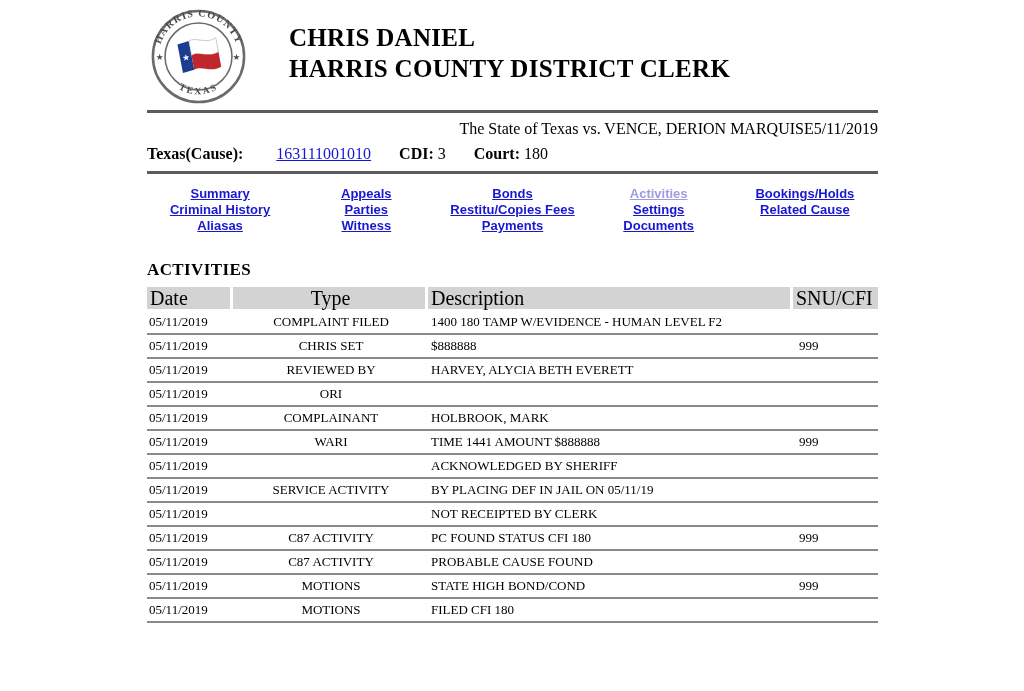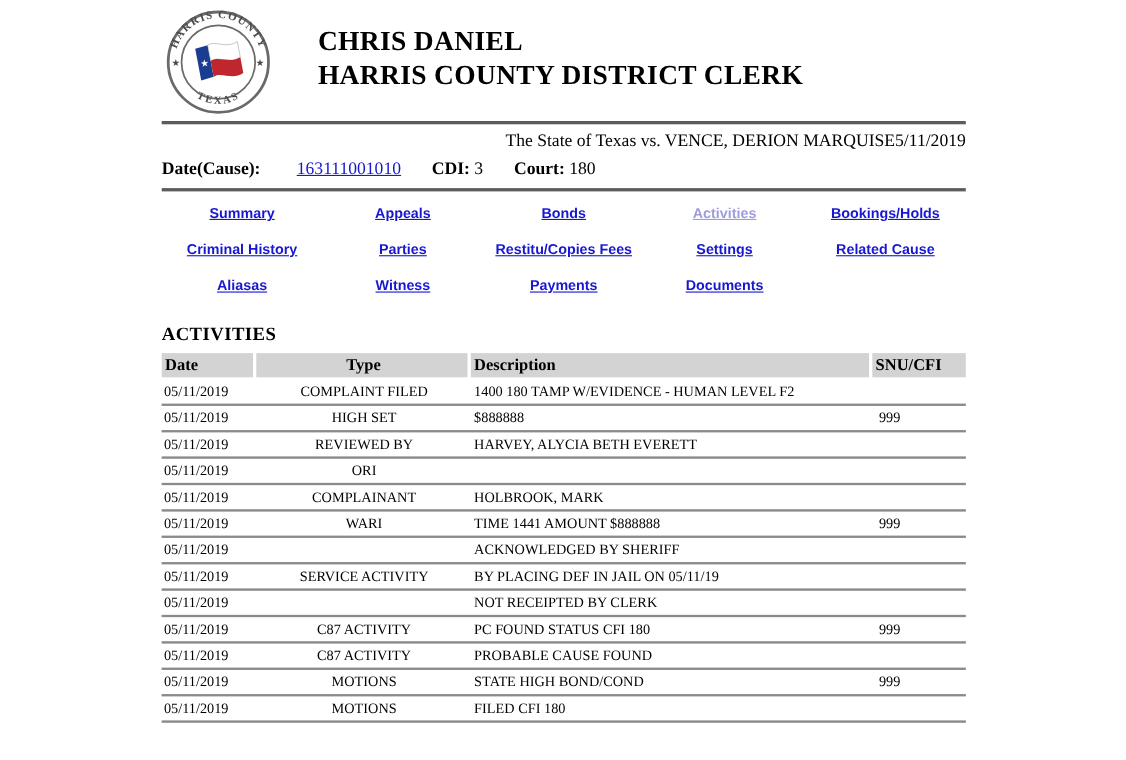--- a/index.html
+++ b/index.html
@@ -33,42 +33,42 @@
   .rule-dark{height:3px;background:var(--rule_dark);border:none;margin:0;}
   .casebar{padding:3px 0 5px 0;}
   .caserow1{display:flex;justify-content:flex-end;font-size:16px;line-height:25px;}
   .caserow2{font-size:16px;line-height:25px;}
   .caserow2 b{font-weight:bold;}
   .sp{display:inline-block;width:28px;}
   a.doclink{color:var(--link_blue);text-decoration:underline;margin-left:29px;}
   
   .nav{
     display:grid;grid-template-columns:repeat(5,1fr);
-    row-gap:19px;margin-top:13px;margin-bottom:4px;
+    row-gap:2px;margin-top:13px;margin-bottom:4px;
     font-family:"Liberation Sans", sans-serif;
   }
   .nav a{
     justify-self:center;font-size:13px;font-weight:bold;
     color:var(--link_blue);text-decoration:underline;line-height:14px;
   }
   .nav a.disabled{color:var(--link_disabled);cursor:default;}
   
   .acts-heading{
     font-size:17px;font-weight:bold;letter-spacing:0.4px;
     margin:27px 0 7px 0;
   }
   .grid-row{
     display:grid;
     grid-template-columns:83px 192px 362px 1fr;
     column-gap:3px;align-items:center;
   }
   .thead{height:22px;margin-bottom:2px;}
   .thead .hcell{
     background:var(--header_cell_bg);height:22px;
-    font-size:15px;line-height:22px;padding-left:3px;font-weight:bold;
+    font-size:20px;line-height:22px;padding-left:3px;
   }
   .trow{height:22px;font-size:13px;}
   .trow .cell{white-space:nowrap;overflow:hidden;}
   .c-date{padding-left:2px;}
   .c-type{padding-left:4px;text-align:center;}
   .c-desc{padding-left:3px;}
   .c-snu{padding-left:6px;}
   .divider{
     height:2px;background:var(--divider_light);
     border-top:2px solid var(--divider_dark);
@@ -110,21 +110,21 @@
     </div>
   </div>
 
   <div class="rule-dark"></div>
   <div class="casebar">
     <div class="caserow1">
       <span>The State of Texas vs. VENCE, DERION MARQUISE</span>
       <span>5/11/2019</span>
     </div>
     <div class="caserow2">
-      <b>Date(Cause):</b>
+      <b>Texas(Cause):</b>
       <a href="#" class="doclink">163111001010</a><span class="sp"></span><b>CDI:</b>
       <span>3</span><span class="sp"></span><b>Court:</b>
       <span>180</span>
     </div>
   </div>
   <div class="rule-dark"></div>
 
   <div class="nav" id="nav-grid">
       <a href="#">Summary</a>
       <a href="#">Appeals</a>
@@ -154,21 +154,21 @@
   <div id="activity-rows">
   <div class="grid-row trow">
     <div class="cell c-date">05/11/2019</div>
     <div class="cell c-type">COMPLAINT FILED</div>
     <div class="cell c-desc">1400 180 TAMP W/EVIDENCE - HUMAN LEVEL F2</div>
     <div class="cell c-snu"></div>
   </div>
 <div class="divider"></div>
   <div class="grid-row trow">
     <div class="cell c-date">05/11/2019</div>
-    <div class="cell c-type">HIGH SET</div>
+    <div class="cell c-type">CHRIS SET</div>
     <div class="cell c-desc">$888888</div>
     <div class="cell c-snu">999</div>
   </div>
 <div class="divider"></div>
   <div class="grid-row trow">
     <div class="cell c-date">05/11/2019</div>
     <div class="cell c-type">REVIEWED BY</div>
     <div class="cell c-desc">HARVEY, ALYCIA BETH EVERETT</div>
     <div class="cell c-snu"></div>
   </div>

